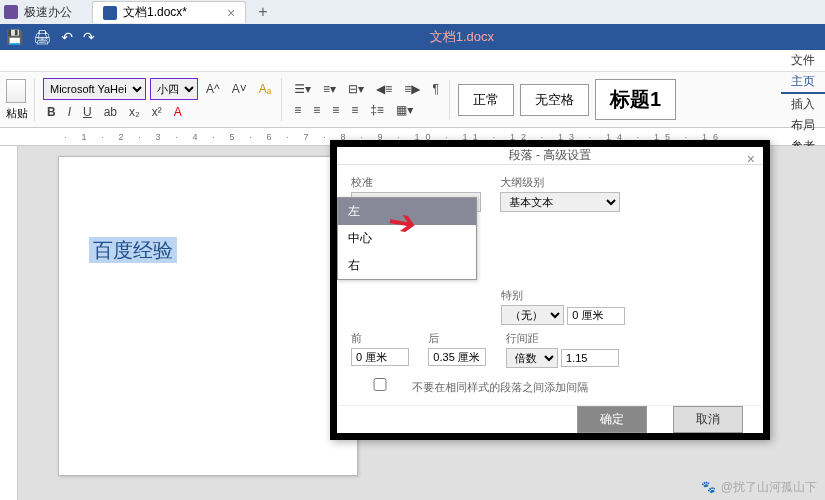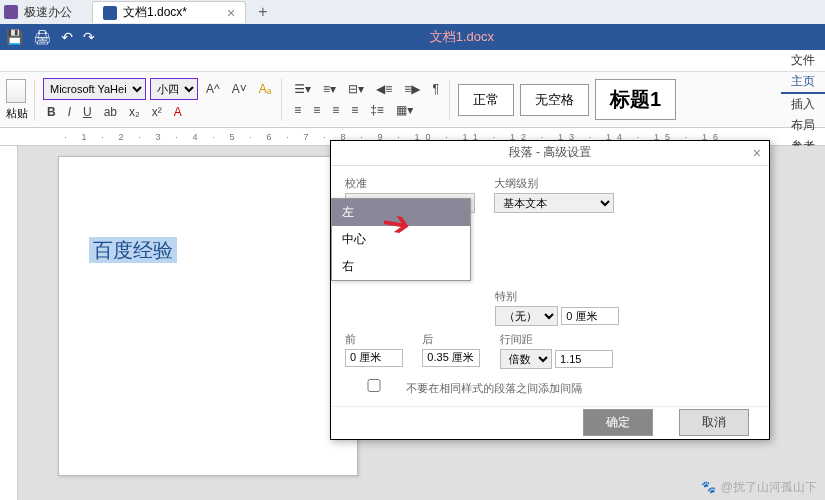--- a/index.html
+++ b/index.html
@@ -31,21 +31,21 @@
 .style-box { border: 1px solid #999; padding: 6px 14px; font-size: 13px; background: #fff; }
 .style-box.big { font-size: 20px; font-weight: bold; }
 
 .ruler { height: 18px; background: #fff; border-bottom: 1px solid #ccc; display: flex; align-items: center; font-size: 9px; color: #777; padding-left: 64px; letter-spacing: 6px; }
 
 .doc-area { position: absolute; top: 146px; left: 0; right: 0; bottom: 0; background: #e0e0e0; display: flex; }
 .vruler { width: 18px; background: #fff; border-right: 1px solid #ccc; }
 .page { margin: 10px 0 0 40px; width: 300px; height: 320px; background: #fff; border: 1px solid #bbb; box-shadow: 1px 1px 3px rgba(0,0,0,.15); padding: 80px 30px; }
 .selected-text { background: #bcd5f0; color: #1e4e8c; font-size: 20px; padding: 2px 4px; }
 
-.dialog { position: absolute; left: 330px; top: 140px; width: 440px; height: 300px; background: #fff; border: 1px solid #000000; box-shadow: 2px 2px 8px rgba(0,0,0,.3); display: flex; flex-direction: column; }
+.dialog { position: absolute; left: 330px; top: 140px; width: 440px; height: 300px; background: #fff; border: 7px solid #000000; box-shadow: 2px 2px 8px rgba(0,0,0,.3); display: flex; flex-direction: column; }
 .dialog-title { height: 28px; display: flex; align-items: center; justify-content: center; font-size: 12px; color: #555; border-bottom: 1px solid #e0e0e0; position: relative; }
 .dialog-title .close-x { position: absolute; right: 8px; top: 4px; color: #888; font-size: 14px; }
 .dialog-body { flex: 1; display: flex; }
 .dialog-side { width: 120px; background: #f7f7f7; padding: 6px 0; }
 .dialog-side .sitem { padding: 8px 14px; font-size: 12px; color: #555; cursor: pointer; }
 .dialog-side .sitem.active { background: #5a87b2; color: #fff; position: relative; }
 .dialog-main { flex: 1; padding: 10px 14px; position: relative; }
 .dialog-main label { font-size: 11px; color: #666; display: block; margin-bottom: 2px; }
 .dialog-main .field { display: inline-block; margin-right: 16px; margin-bottom: 6px; vertical-align: top; }
 .dialog-main select, .dialog-main input { font-size: 11px; border: 1px solid #bbb; padding: 2px 4px; }

